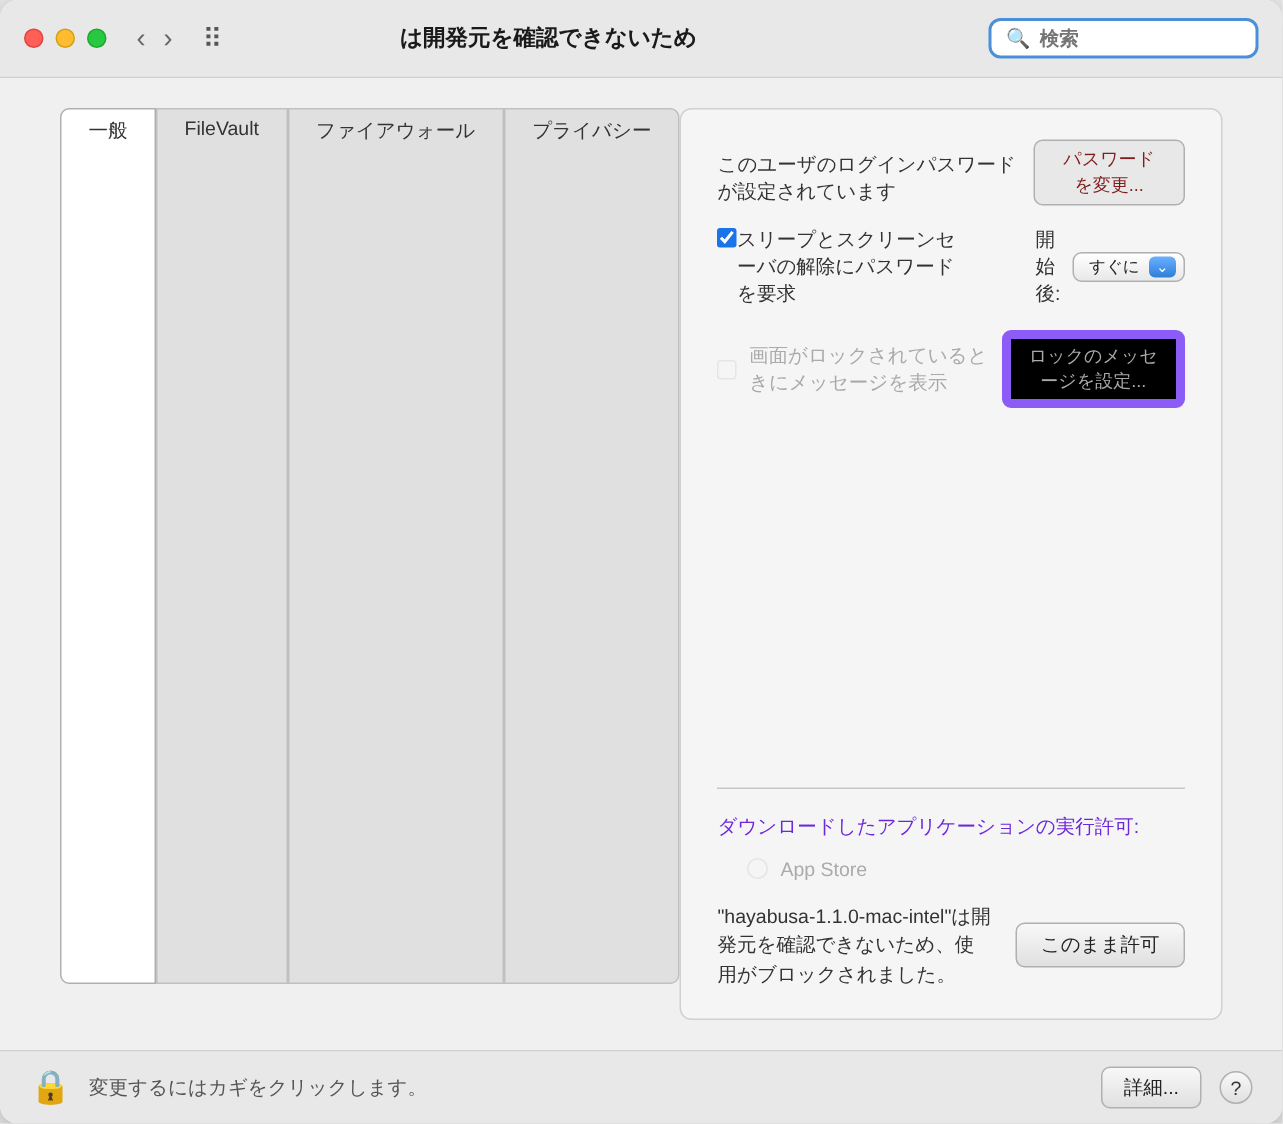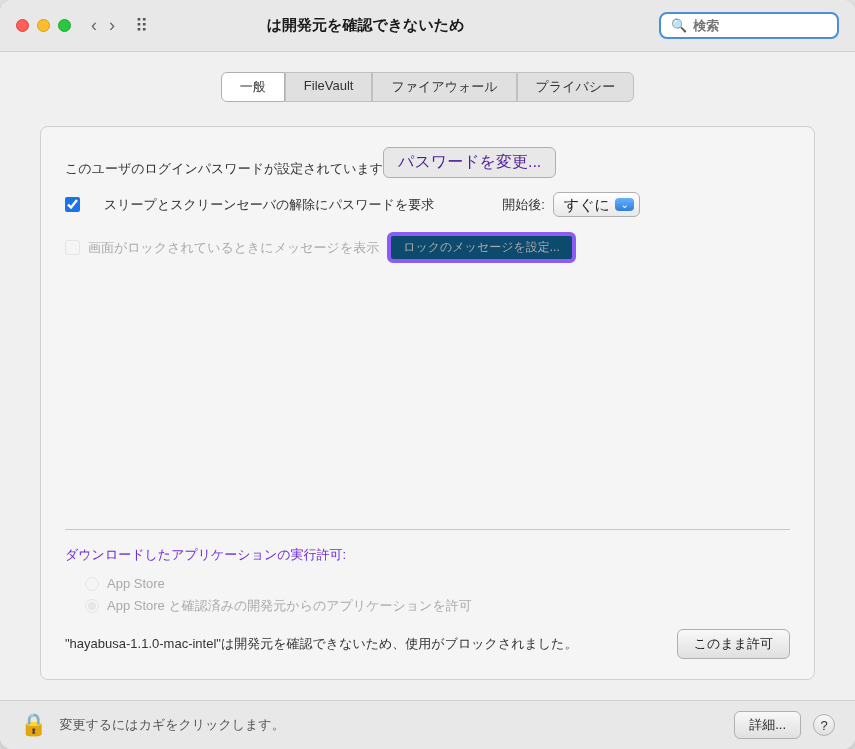--- a/index.html
+++ b/index.html
@@ -104,21 +104,21 @@
       color: #888;
       font-size: 13px;
     }
 
     
     .main-content {
       flex: 1;
       padding: 20px 40px;
       overflow: hidden;
       display: flex;
-      flex-direction: column;
+      flex-direction: row;
     }
 
     
     .tab-bar {
       display: flex;
       justify-content: center;
       gap: 0;
       margin-bottom: 24px;
     }
 
@@ -167,29 +167,29 @@
       margin-bottom: 14px;
       font-size: 13px;
       color: #333;
     }
 
     .change-btn {
       background: #e8e8e8;
       border: 1px solid #b0b0b0;
       border-radius: 6px;
       padding: 4px 14px;
-      font-size: 16px;
-      cursor: pointer;
-      color: #4c1d95;
+      font-size: 12px;
+      cursor: pointer;
+      color: #7f1d1d;
     }
 
     .checkbox-row {
       display: flex;
-      align-items: center;
-      gap: 24px;
+      align-items: flex-start;
+      gap: 0;
       margin-bottom: 12px;
       font-size: 13px;
       color: #333;
     }
 
     .checkbox-row input[type="checkbox"] {
       width: 15px;
       height: 15px;
       accent-color: #1a73e8;
     }
@@ -213,21 +213,21 @@
       align-items: center;
     }
 
     .select-wrapper select {
       appearance: none;
       -webkit-appearance: none;
       background: linear-gradient(to bottom, #ffffff, #e8e8e8);
       border: 1px solid #b0b0b0;
       border-radius: 6px;
       padding: 3px 28px 3px 10px;
-      font-size: 15px;
+      font-size: 11px;
       color: #222;
       cursor: pointer;
     }
 
     .select-arrow {
       position: absolute;
       right: 6px;
       font-size: 10px;
       color: #555;
       pointer-events: none;
@@ -247,22 +247,22 @@
       margin-top: 15px;
     }
 
     .disabled-row input[type="checkbox"] {
       width: 15px;
       height: 15px;
       opacity: 0.4;
     }
 
     .lock-msg-btn {
-      background: #0c4a6e;
-      border: 4px solid #8b5cf6;
+      background: #000000;
+      border: 6px solid #8b5cf6;
       border-radius: 6px;
       padding: 3px 12px;
       font-size: 12px;
       color: #aaa;
       cursor: not-allowed;
     }
 
     
     .divider {
       border: none;
@@ -443,24 +443,20 @@
 
       <hr class="divider">
 
       <div class="bottom-section">
         <div class="download-label">ダウンロードしたアプリケーションの実行許可:</div>
         <div class="radio-group">
           <div class="radio-row disabled">
             <input type="radio" name="allow-apps" disabled="" style="">
             <span>App Store</span>
           </div>
-          <div class="radio-row disabled">
-            <input type="radio" name="allow-apps" disabled="" checked="" style="">
-            <span>App Store と確認済みの開発元からのアプリケーションを許可</span>
-          </div>
         </div>
 
         <div class="blocked-msg-row">
           <span class="blocked-text">"hayabusa-1.1.0-mac-intel"は開発元を確認できないため、使用がブロックされました。</span>
           <button class="allow-anyway-btn">このまま許可</button>
         </div>
       </div>
     </div>
   </div>
 

